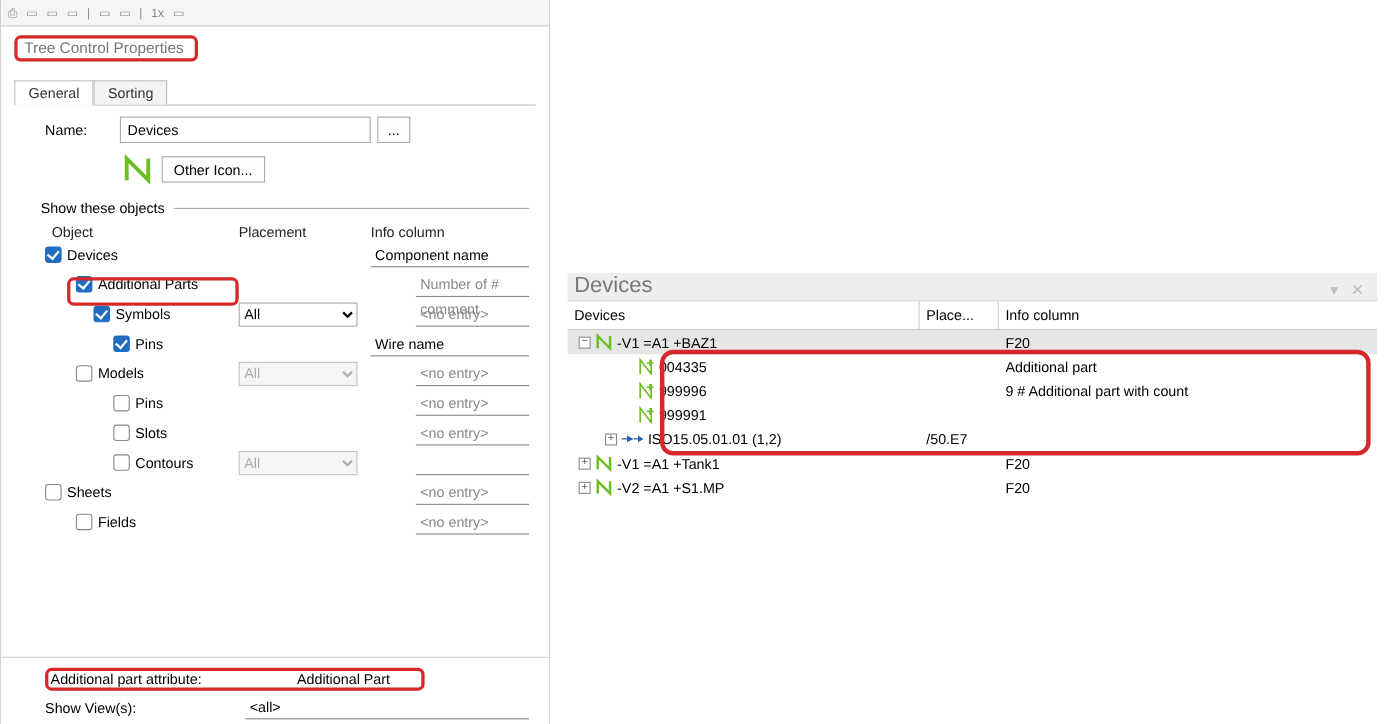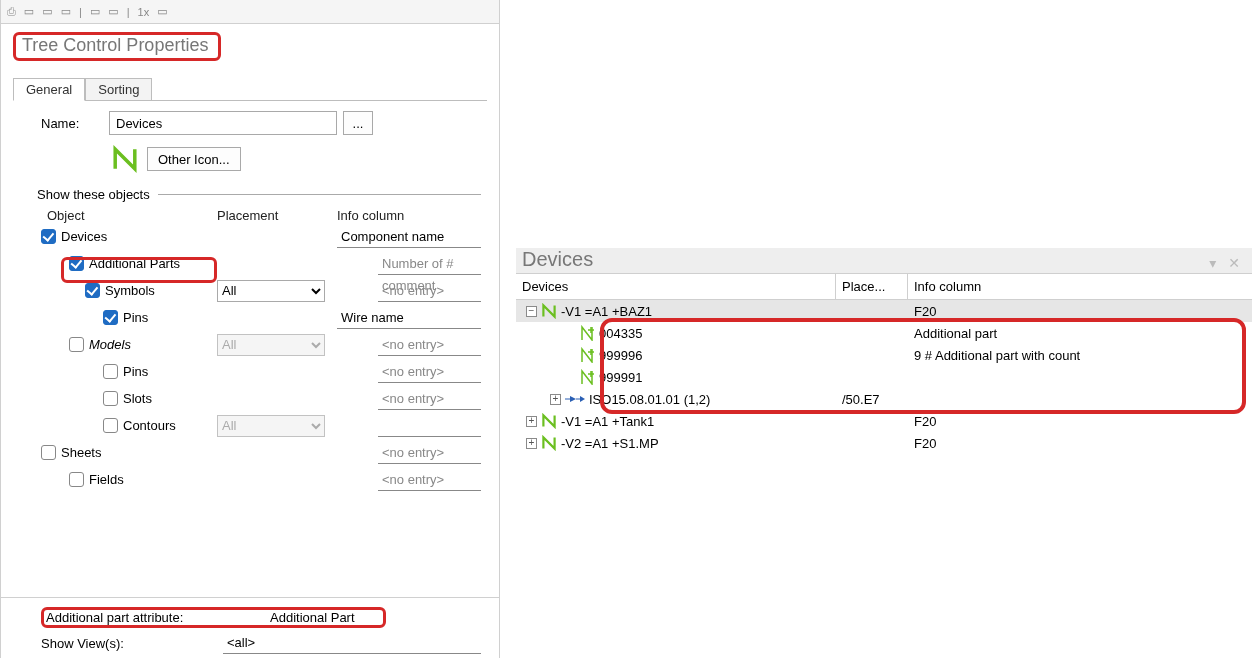--- a/index.html
+++ b/index.html
@@ -36,21 +36,21 @@
   }
   .panel-title-row {
     padding: 8px 12px 4px 12px;
   }
   .panel-title-box {
     display: inline-block;
     border: 3px solid #d62828;
     border-radius: 6px;
     padding: 0 10px 2px 6px;
     color: #777;
-    font-size: 18px;
+    font-size: 14px;
   }
 
   .tabs-row {
     display: flex;
     align-items: flex-end;
     margin: 12px 0 0 12px;
   }
   .tab {
     padding: 3px 12px;
     font-size: 13px;
@@ -286,21 +286,21 @@
       <div class="tree-row">
         <div class="c1-cell" style="padding-left:62px;">
             <span class="chk checked"></span>
             <span>Pins</span>
           </div>
         <div class="c2-cell"></div>
         <div class="c3-cell">Wire name</div>
       </div>
 
       <div class="tree-row">
-        <div class="c1-cell" style="padding-left:28px;font-style:italic;">
+        <div class="c1-cell" style="padding-left:28px;">
             <span class="chk empty"></span>
             <span>Models</span>
           </div>
         <div class="c2-cell"><select class="combo" disabled=""><option>All</option></select></div>
         <div class="c3-cell disabled">&lt;no entry&gt;</div>
       </div>
 
       <div class="tree-row">
         <div class="c1-cell" style="padding-left:62px;">
             <span class="chk empty"></span>
@@ -439,21 +439,21 @@
           <span style="display:inline-block;width:34px"></span>
           <span class="exp-btn">+</span>
           <span class="ico-g diag-ic">
             <svg viewBox="0 0 40 24">
               <line x1="0" y1="12" x2="10" y2="12"></line>
               <polygon points="10,6 22,12 10,18"></polygon>
               <line x1="22" y1="12" x2="30" y2="12"></line>
               <polygon points="30,6 40,12 30,18"></polygon>
             </svg>
           </span>
-          <span>ISO15.08.01.01 (1,2)</span>
+          <span>ISO15.05.01.01 (1,2)</span>
         </div>
         <div class="cplace">/50.E7</div>
         <div class="cinfo"></div>
       </div>
       <div class="rp-row">
         <div class="cdev" style="padding-left:0px">
           <span style="display:inline-block;width:10px"></span>
           <span class="exp-btn">+</span>
           <span class="ico-g green-n2">
             <svg viewBox="0 0 40 40">

